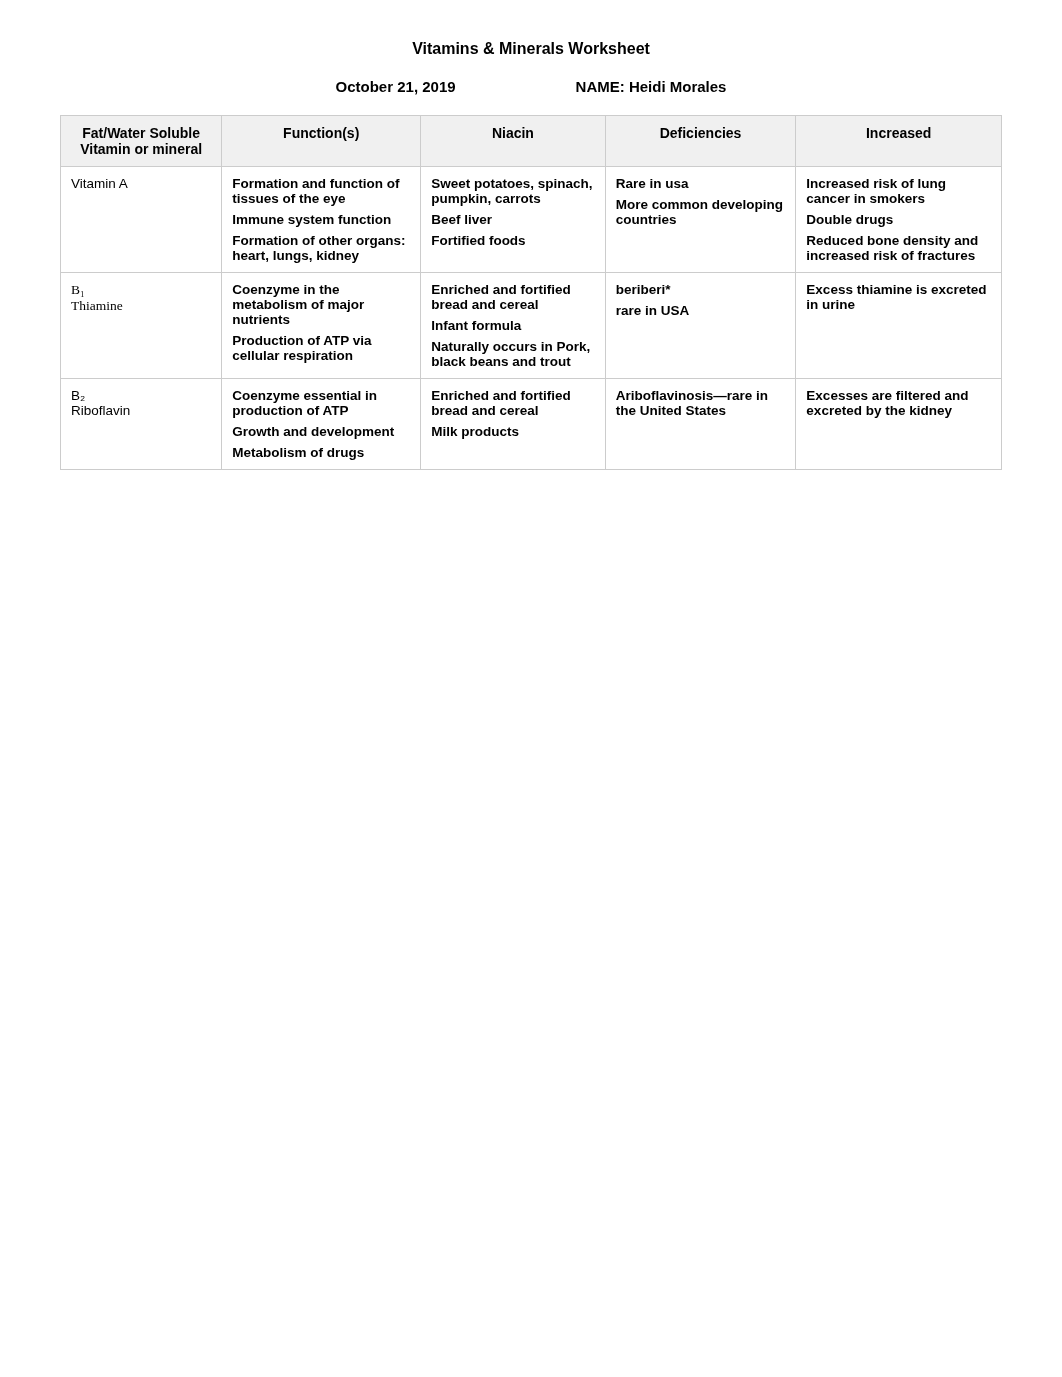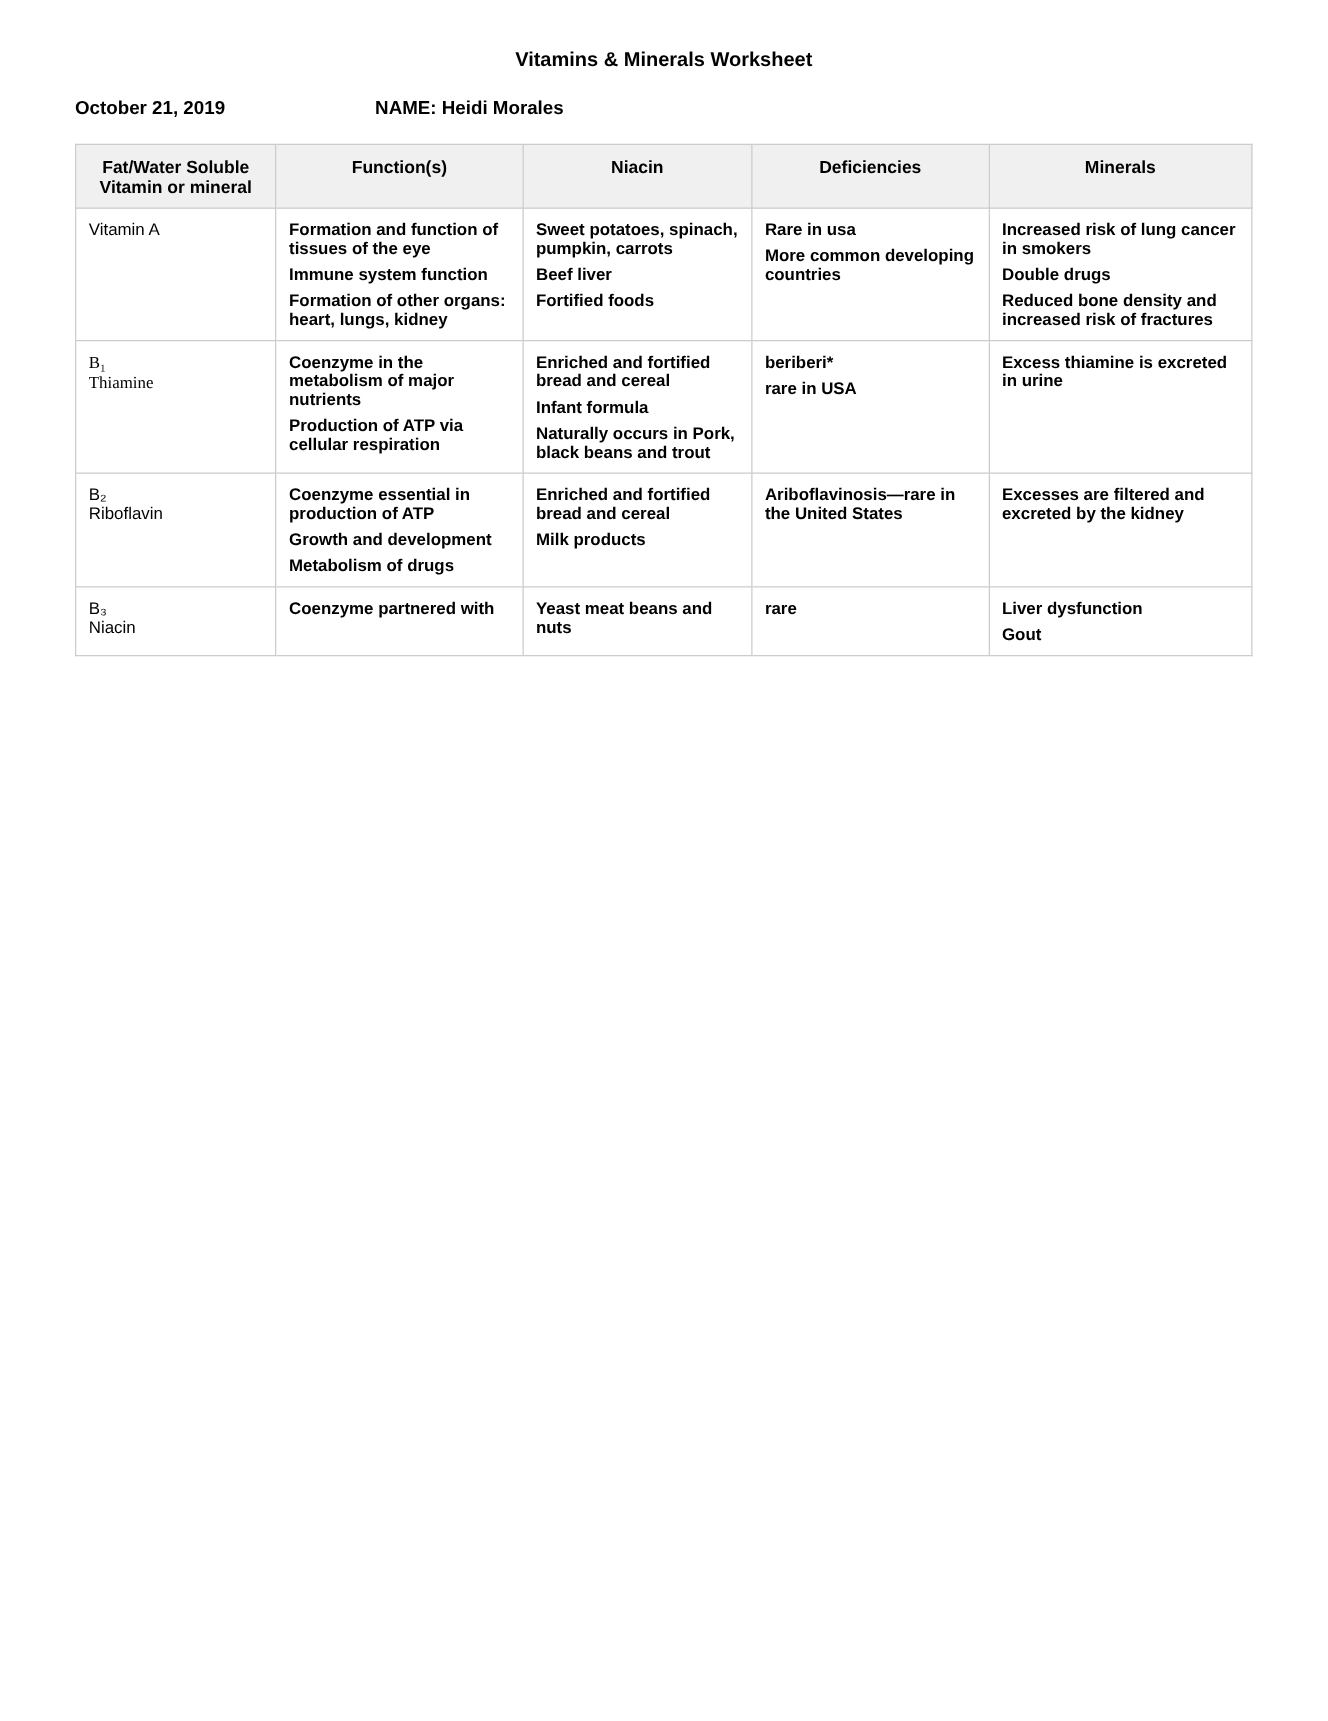--- a/index.html
+++ b/index.html
@@ -11,21 +11,21 @@
       padding: 40px 60px;
     }
     .page-title {
       text-align: center;
       font-weight: bold;
       font-size: 16px;
       margin-bottom: 20px;
     }
     .meta-row {
       display: flex;
-      justify-content: flex-start;
+      justify-content: center;
       gap: 120px;
       margin-bottom: 20px;
       font-weight: bold;
       font-size: 15px;
     }
     table {
       width: 100%;
       border-collapse: collapse;
       border: 1px solid #ccc;
     }
@@ -61,21 +61,21 @@
   <span>NAME: Heidi Morales</span>
 </div>
 
 <table>
   <thead>
     <tr>
       <th>Fat/Water Soluble Vitamin or mineral</th>
       <th>Function(s)</th>
       <th>Niacin</th>
       <th>Deficiencies</th>
-      <th>Minerals</th>
+      <th>Increased</th>
     </tr>
   </thead>
   <tbody id="table-body">
   <tr>
         <td style="white-space: pre-line; font-weight: normal;">Vitamin A</td>
         <td>
           <span class="bold-item">Formation and function of tissues of the eye</span>
           <span class="bold-item">Immune system function</span>
           <span class="bold-item">Formation of other organs: heart, lungs, kidney</span>
         </td>
@@ -126,31 +126,14 @@
           <span class="bold-item">Enriched and fortified bread and cereal</span>
           <span class="bold-item">Milk products</span>
         </td>
         <td>
           <span class="bold-item">Ariboflavinosis—rare in the United States</span>
         </td>
         <td>
           <span class="bold-item">Excesses are filtered and excreted by the kidney</span>
         </td>
       </tr>
-      <tr>
-        <td style="white-space: pre-line; font-weight: normal;">B₃
-Niacin</td>
-        <td>
-          <span class="bold-item">Coenzyme partnered with</span>
-        </td>
-        <td>
-          <span class="bold-item">Yeast meat beans and nuts</span>
-        </td>
-        <td>
-          <span class="bold-item">rare</span>
-        </td>
-        <td>
-          <span class="bold-item">Liver dysfunction</span>
-          <span class="bold-item">Gout</span>
-        </td>
-      </tr>
     </tbody>
 </table>
 
 </body></html>

